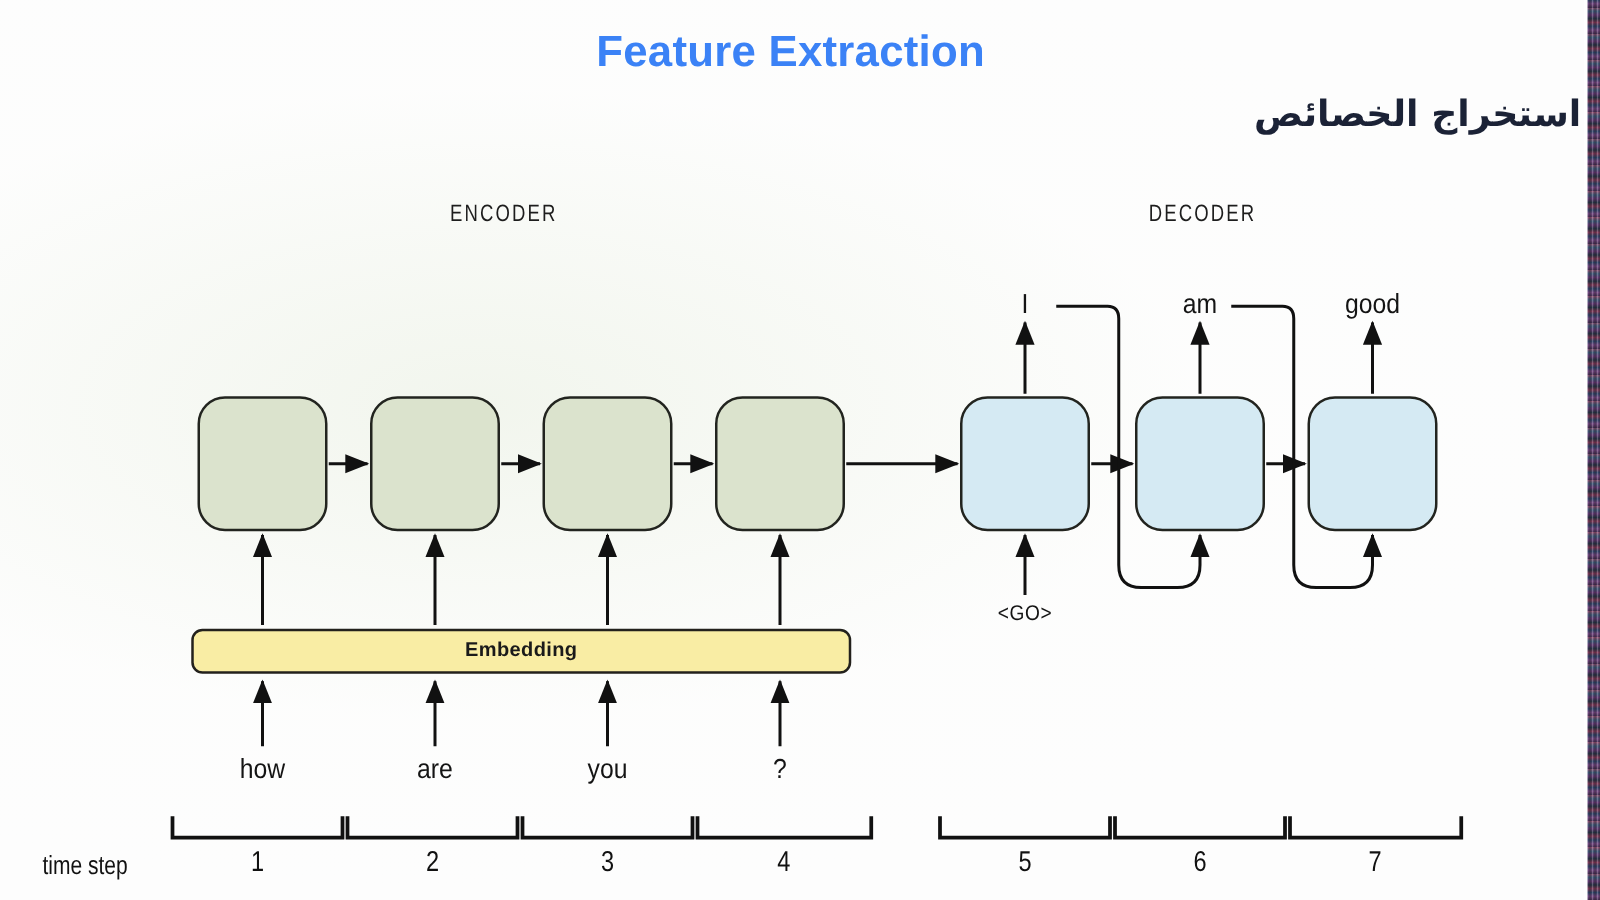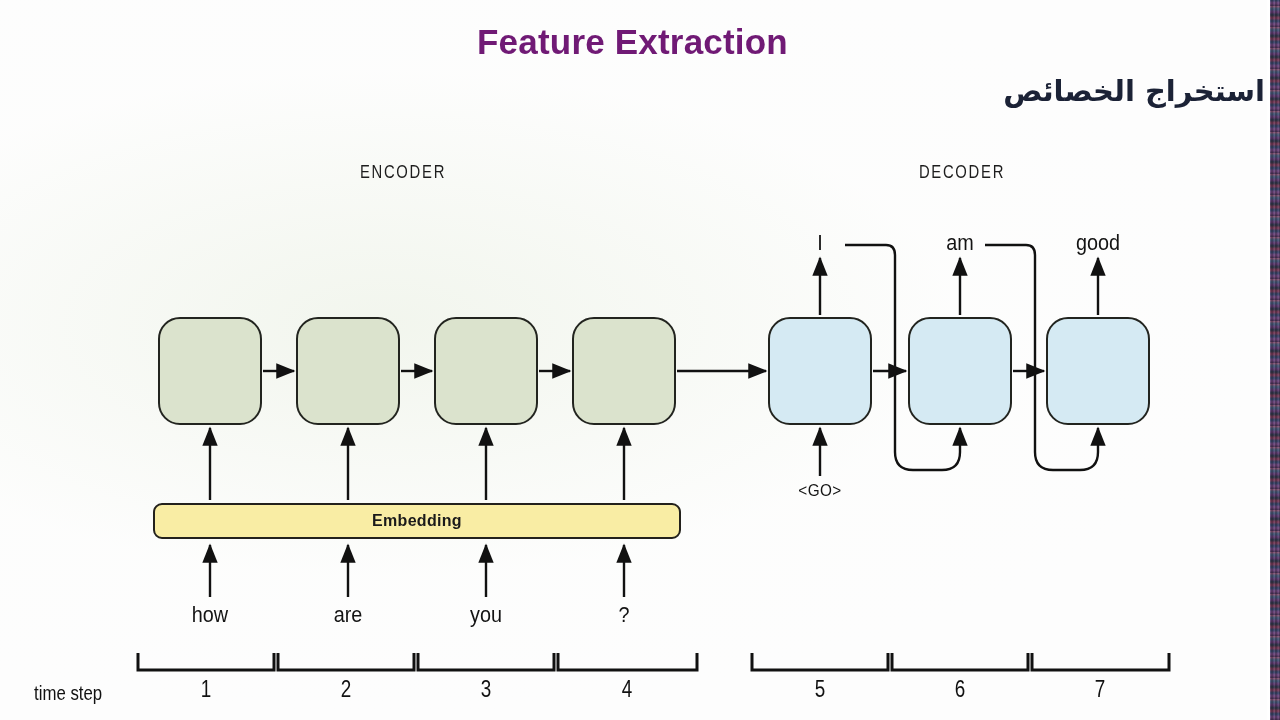--- a/index.html
+++ b/index.html
@@ -14,21 +14,21 @@
   
   #noise-strip{position:absolute;top:0;right:0;width:10px;height:720px;
     background:
       repeating-linear-gradient(0deg, #3a2448 0px,#6d3f7a 3px,#243a5e 6px,#7a3050 9px,#1d2a3c 12px,#5c2f6b 15px,#33506e 18px,#8a4a6d 21px),
       repeating-linear-gradient(90deg, rgba(255,255,255,.22) 0px, rgba(0,0,0,.35) 2px, rgba(255,255,255,.12) 4px);
     background-blend-mode:overlay;opacity:.95;}
   #noise-strip-edge{position:absolute;top:0;right:10px;width:3px;height:720px;background:#ffffff;}
 
   
   #title{position:absolute;left:0;top:22px;width:1265px;text-align:center;
-    font-family:"Liberation Sans",sans-serif;font-weight:700;font-size:35px;color:#701a75;letter-spacing:.2px;}
+    font-family:"Liberation Sans",sans-serif;font-weight:700;font-size:35px;color:#3b82f6;letter-spacing:.2px;}
   #subtitle{position:absolute;left:0;top:74px;width:1265px;
     font-family:"DejaVu Sans",sans-serif;font-weight:700;font-size:29px;color:#1b2236;direction:rtl;}
 
   .section-label{position:absolute;font-family:"Liberation Sans",sans-serif;
     font-size:19px;font-weight:400;letter-spacing:2.2px;color:#1d1d1d;
     transform:scaleX(.78);transform-origin:center;white-space:nowrap;text-align:center;}
 
   
   .cell{position:absolute;border:2.5px solid #22241f;border-radius:22px;box-sizing:border-box;}
   .cell.enc{background:#dbe3cd;}

